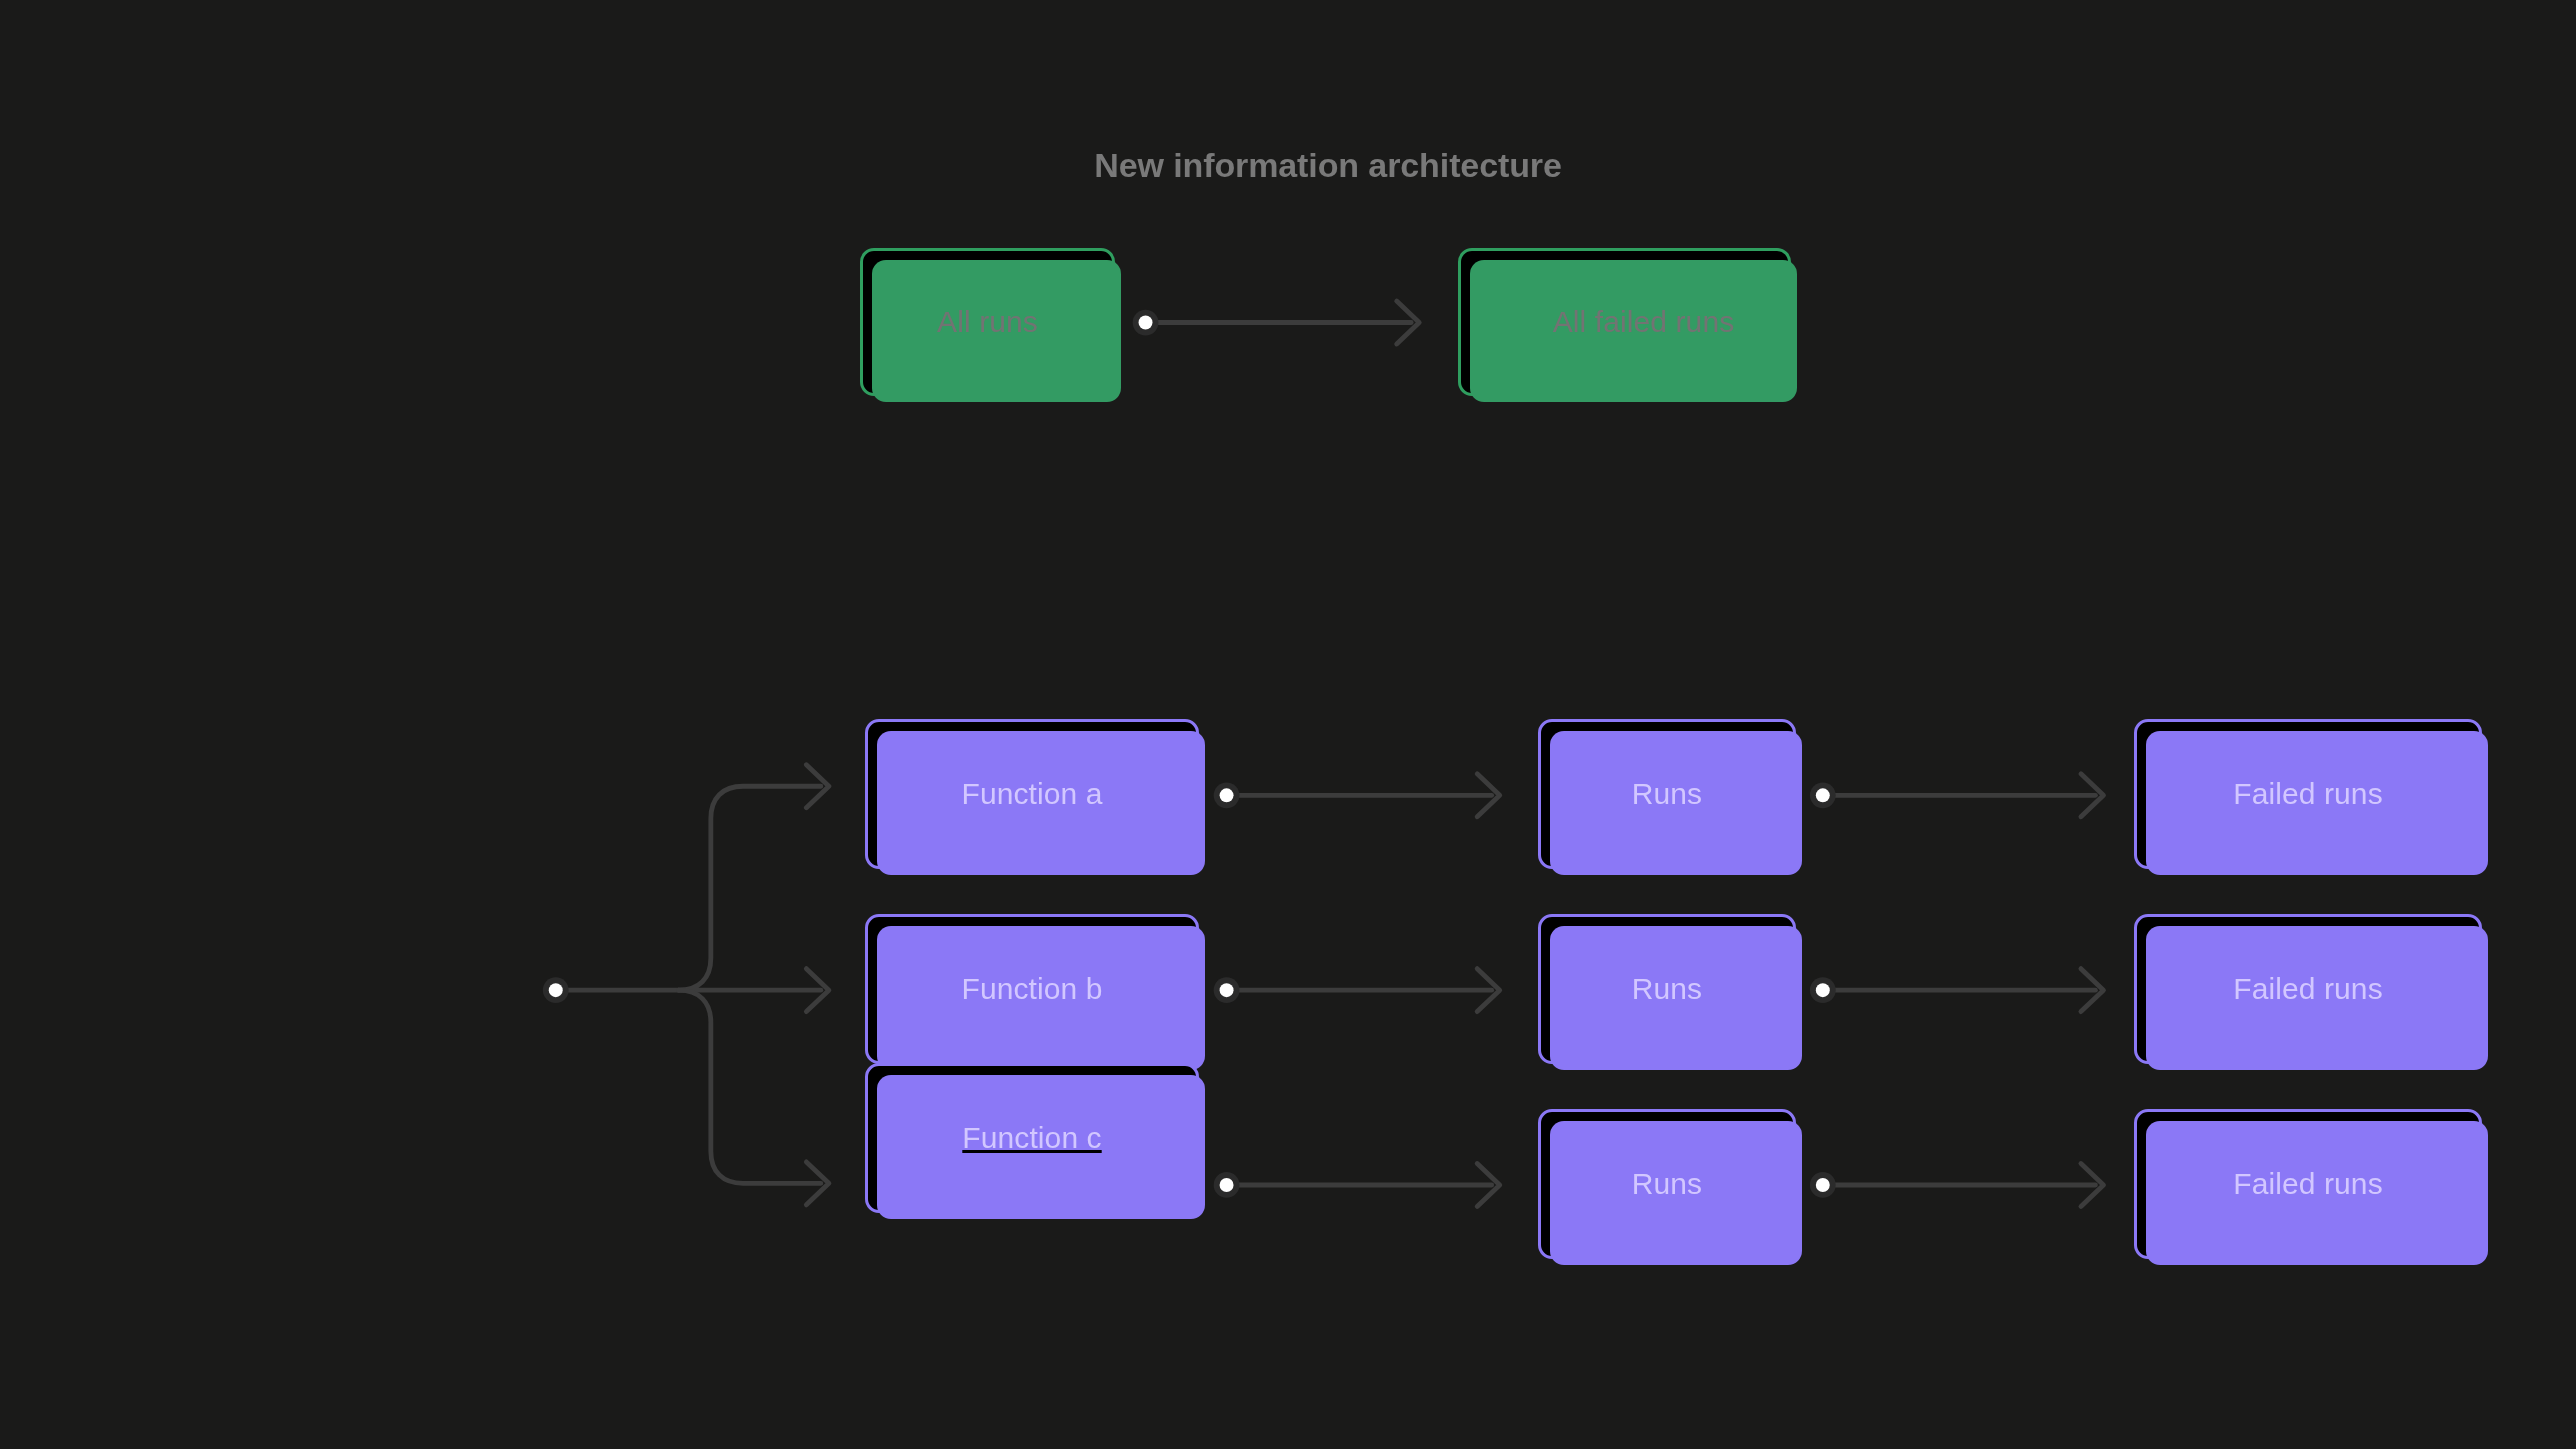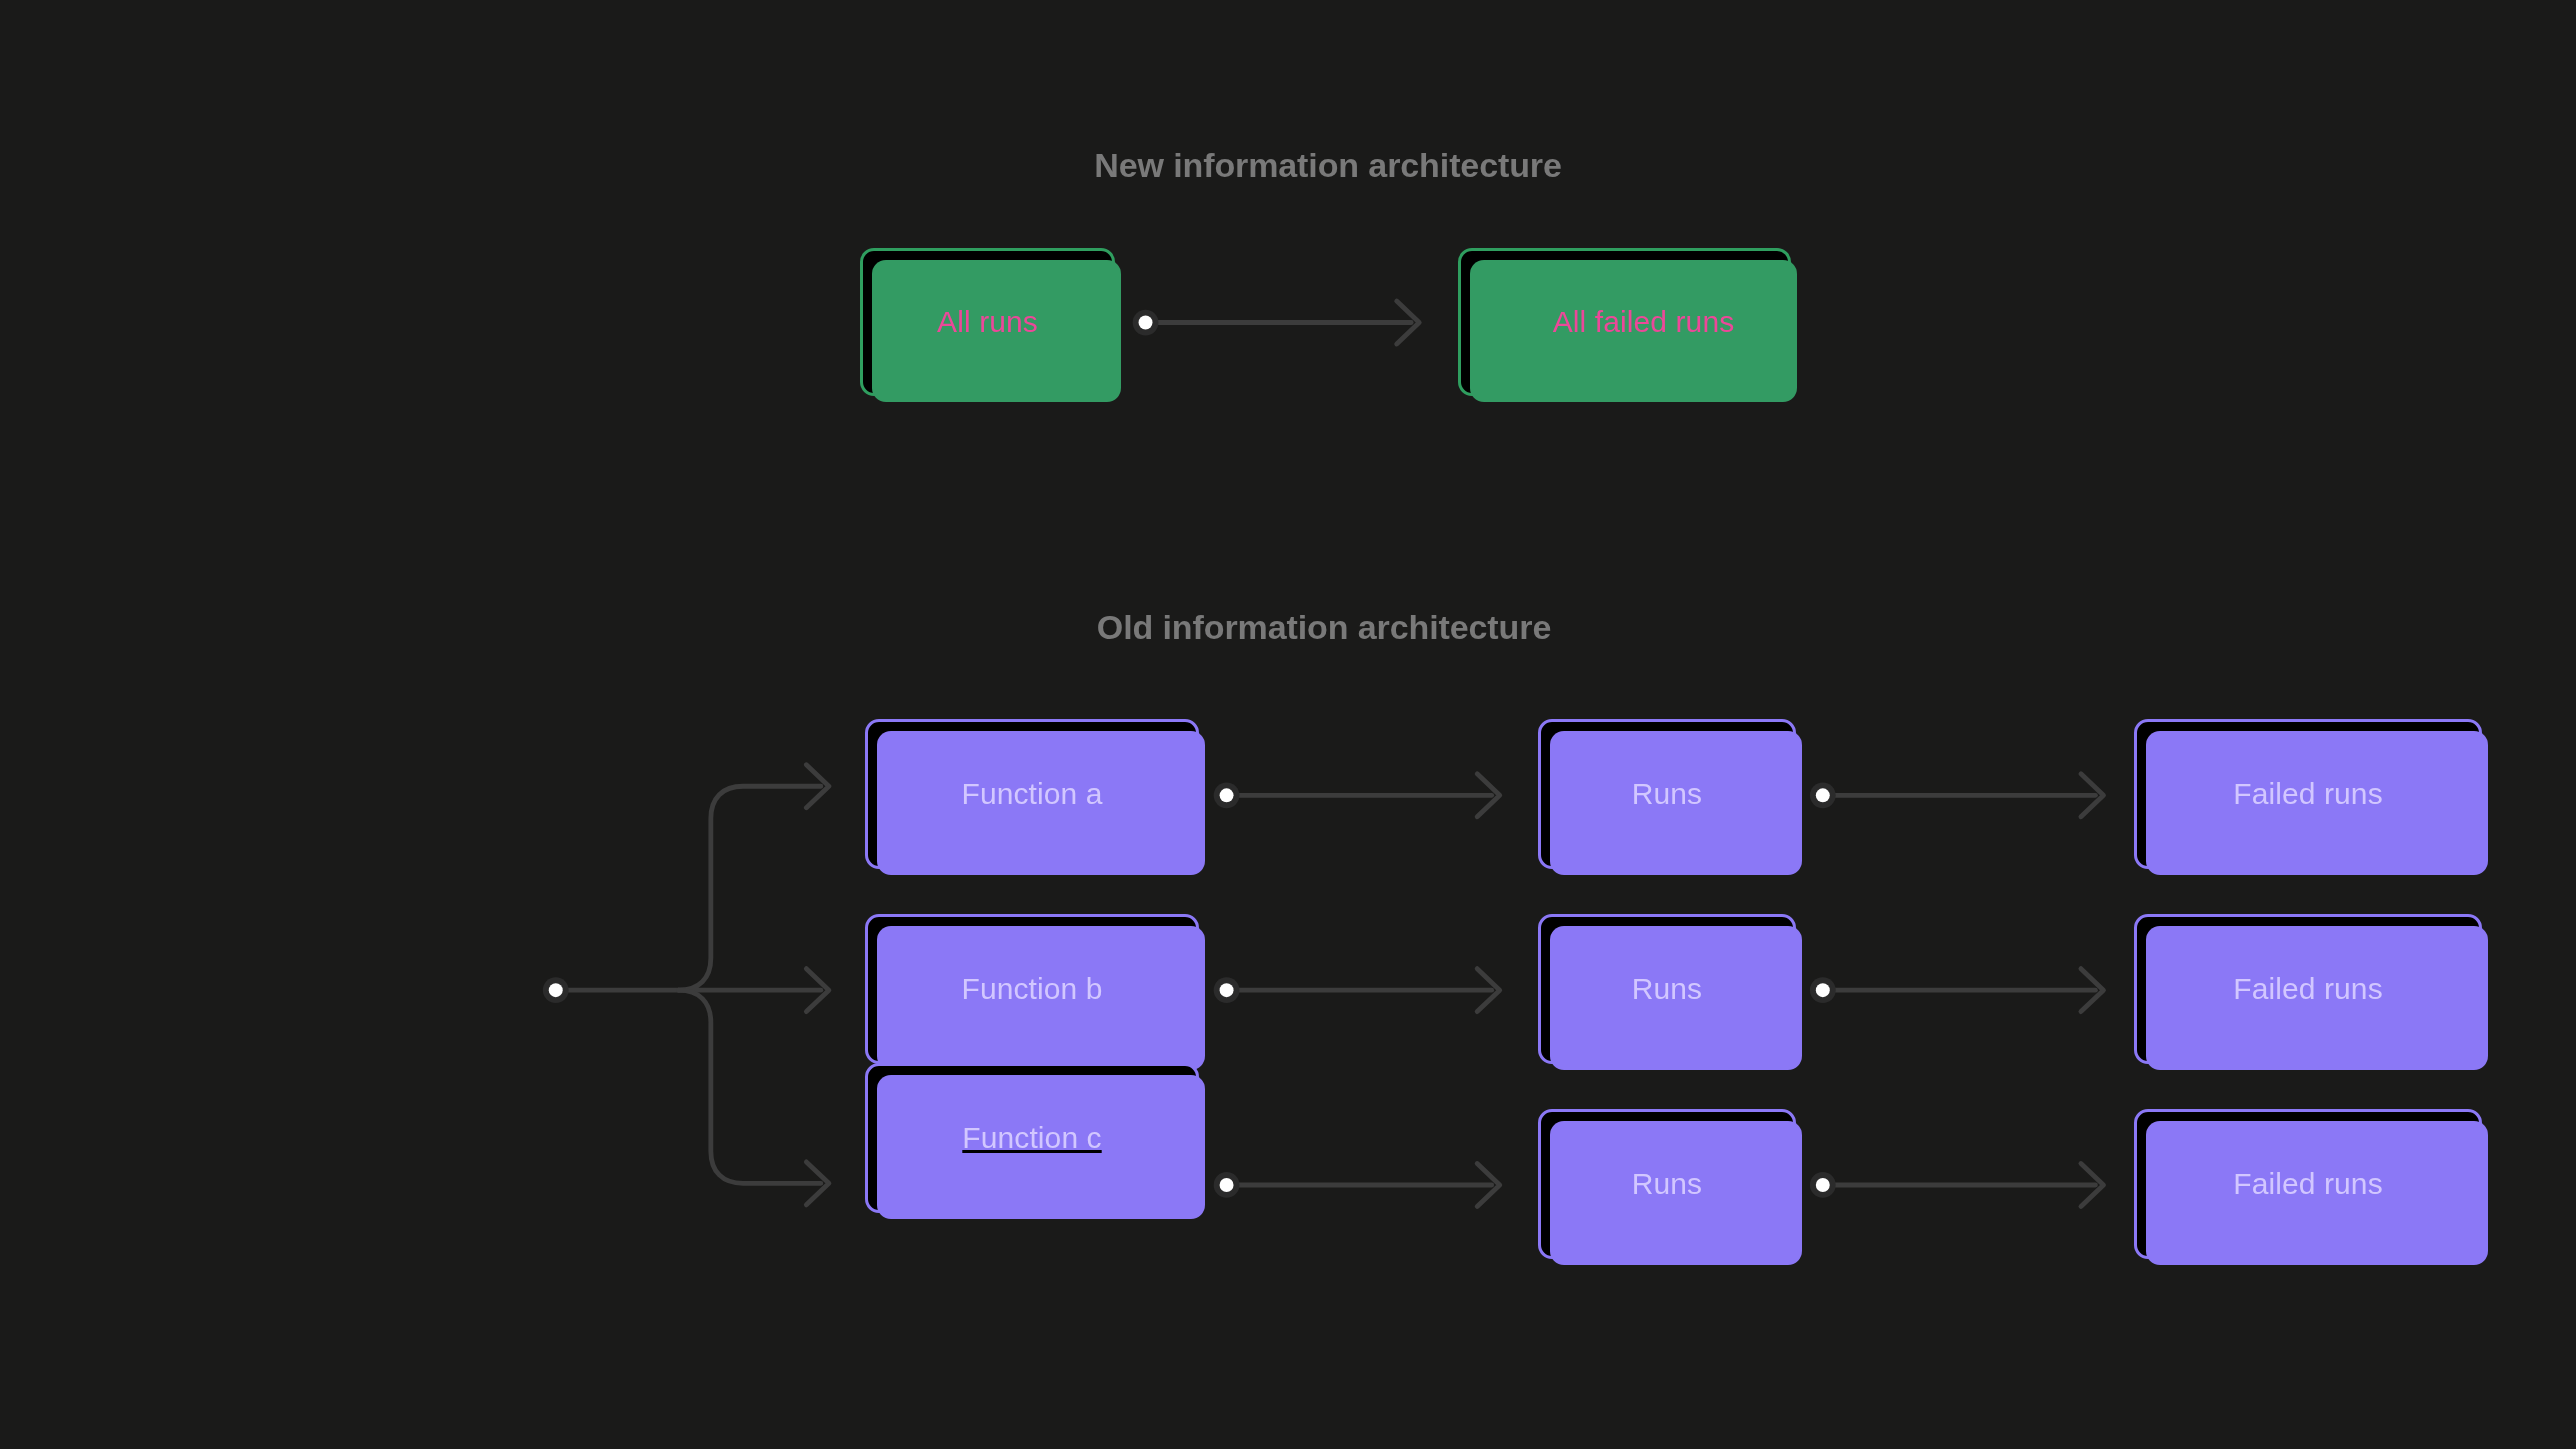--- a/index.html
+++ b/index.html
@@ -58,21 +58,21 @@
     position: absolute;
     left: 8.6px;
     top: 8.6px;
     right: -8.6px;
     bottom: -8.6px;
     border-radius: 14px;
     z-index: -1;
   }
 
   .node.green { border-color: #2f9e5f; }
-  .node.green .node-label { color: #ec4899; }
+  .node.green .node-label { color: #737373; }
   .node.green::after { background: #339b63; }
 
   .node.purple { border-color: #8b78f6; }
   .node.purple .node-label { color: #d2c7ff; }
   .node.purple::after { background: #8b78f6; }
 
   
   #edges {
     position: absolute;
     left: 0;
@@ -99,21 +99,20 @@
   .edge-dot-ring { fill: #2b2b2b; }
   .edge-dot { fill: #ffffff; }
 </style>
 </head>
 <body>
 
 <div id="stage">
 
   <div class="section-title" id="title-new">New information architecture</div>
 
-  <div class="section-title" id="title-old">Old information architecture</div>
 
   <svg id="edges" viewBox="0 0 4800 2700">
 
     <g>
       <path class="edge-line" d="M 2064 601 L 2555 601"></path>
       <path class="edge-head" d="M 2528 561 L 2570 601 L 2528 641"></path>
       <circle class="edge-dot-ring" cx="2060" cy="601" r="24"></circle>
       <circle class="edge-dot" cx="2060" cy="601" r="13"></circle>
     </g>
 

